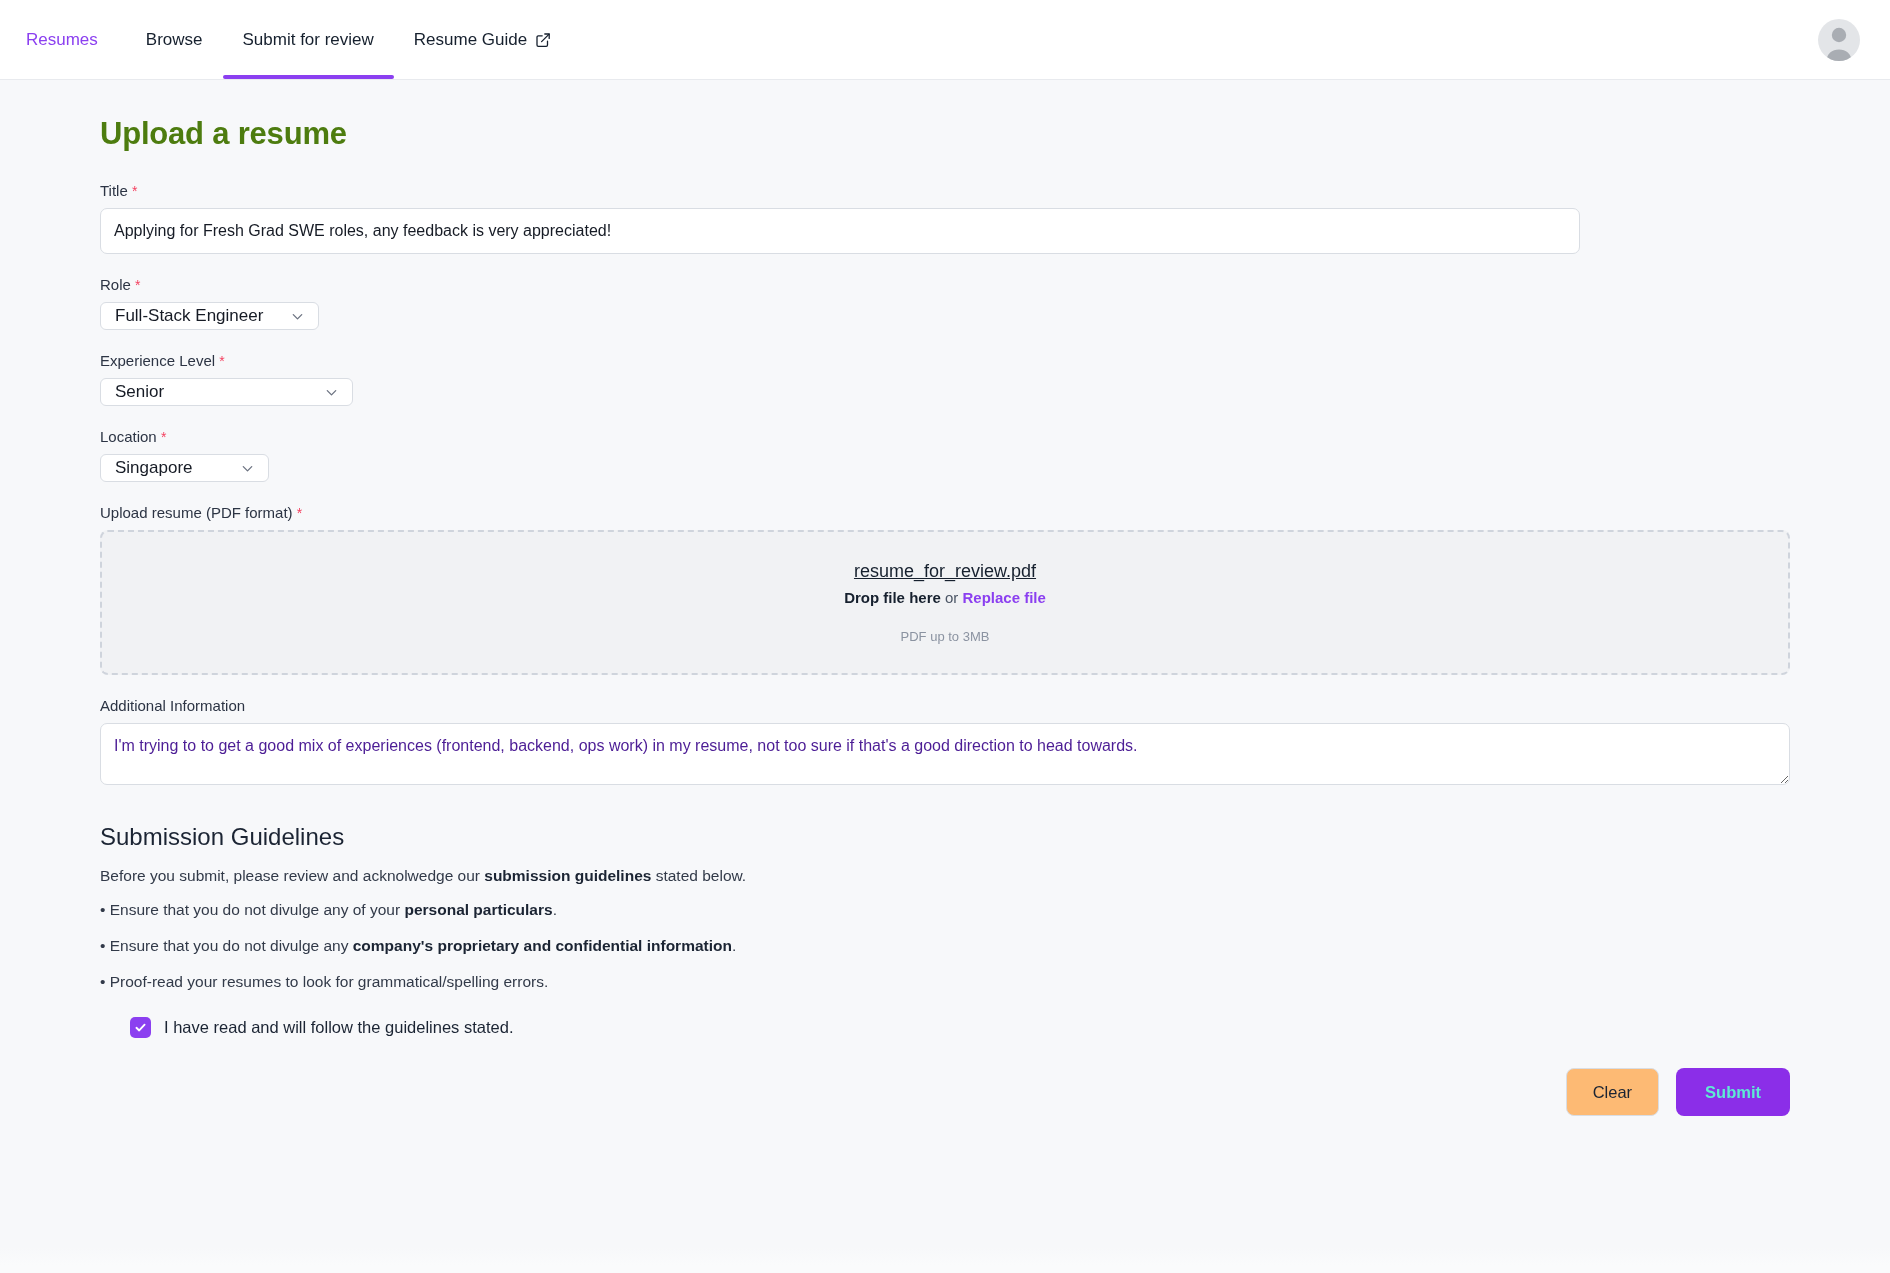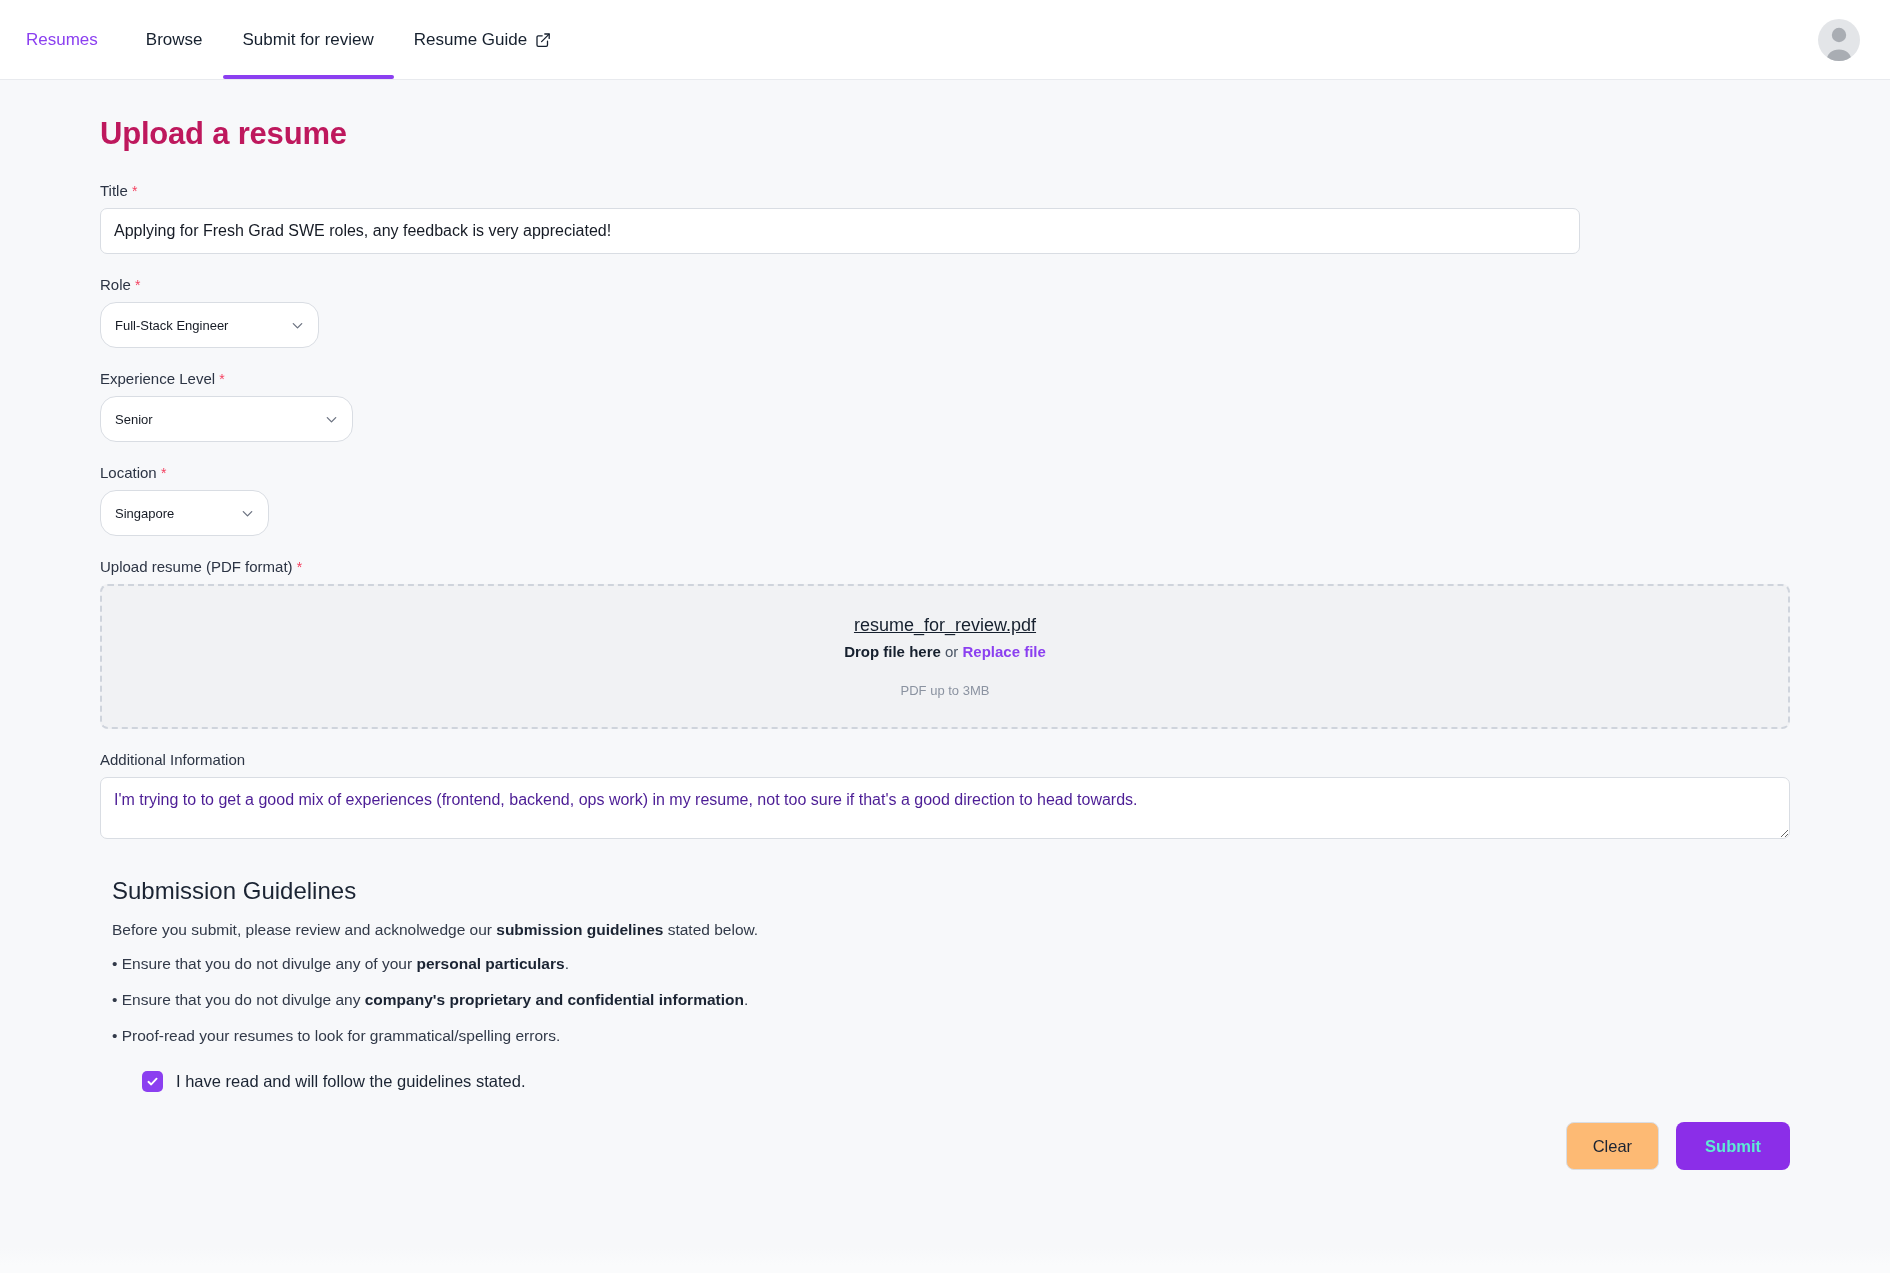--- a/index.html
+++ b/index.html
@@ -65,21 +65,21 @@
   }
 
   
   .content {
     padding: 36px 100px 0 100px;
   }
   h1.page-title {
     font-size: 31px;
     font-weight: bold;
     margin: 0 0 30px 0;
-    color: #be185d;
+    color: #4d7c0f;
     letter-spacing: -0.2px;
   }
 
   .field { margin-bottom: 22px; }
   .field-label {
     font-size: 15px;
     color: #2c3444;
     margin-bottom: 9px;
     display: block;
   }
@@ -92,30 +92,30 @@
     border-radius: 7px;
     background: #fff;
     font-size: 16px;
     color: #161b25;
     padding: 0 13px;
     font-family: "Liberation Sans", sans-serif;
     outline: none;
   }
 
   .select-box {
-    height: 46px;
+    height: 28px;
     border: 1px solid #d9dde3;
-    border-radius: 16px;
+    border-radius: 6px;
     background: #fff;
     display: inline-flex;
     align-items: center;
     justify-content: space-between;
     gap: 14px;
     padding: 0 13px 0 14px;
-    font-size: 13px;
+    font-size: 17px;
     color: #161b25;
     cursor: pointer;
     user-select: none;
   }
   .select-role { width: 219px; }
   .select-exp  { width: 253px; }
   .select-loc  { width: 169px; }
   .chev { flex: none; display: inline-flex; }
 
   
@@ -154,21 +154,21 @@
     color: #4c1d95;
     padding: 11px 13px;
     font-family: "Liberation Sans", sans-serif;
     resize: vertical;
     outline: none;
     line-height: 1.35;
     overflow: hidden;
   }
 
   
-  .guidelines { margin-top: 34px; margin-left: 12px; }
+  .guidelines { margin-top: 34px; }
   h2.guide-title {
     font-size: 24px;
     font-weight: normal;
     color: #1b2433;
     margin: 0 0 16px 0;
   }
   .guide-intro {
     font-size: 15.5px;
     color: #323a49;
     margin-bottom: 16px;

